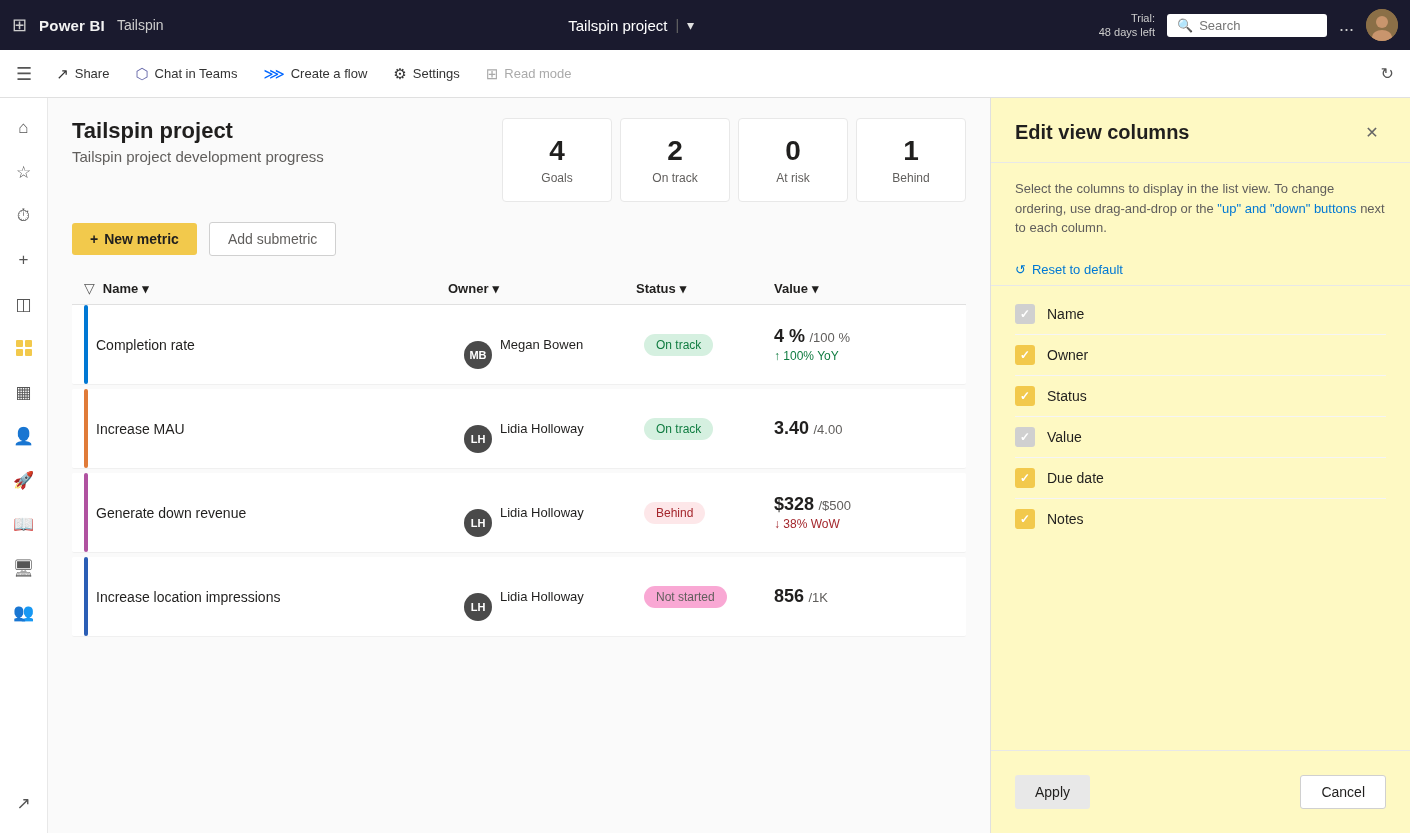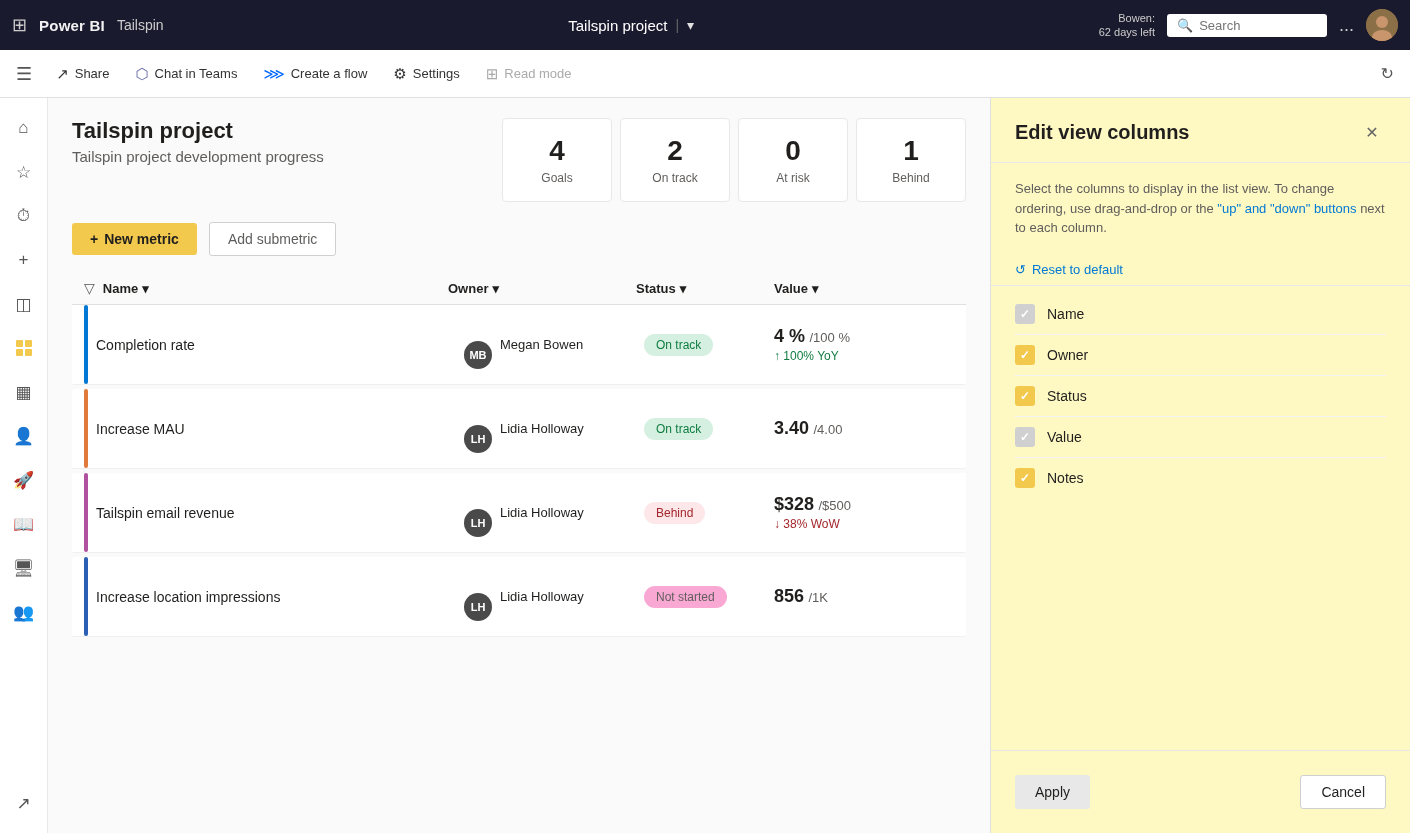--- a/index.html
+++ b/index.html
@@ -398,22 +398,22 @@
   <span class="topbar-grid-icon">⊞</span>
   <span class="topbar-logo">Power BI</span>
   <span class="topbar-workspace">Tailspin</span>
   <div class="topbar-project-center">
     <span class="topbar-project-name">Tailspin project</span>
     <span class="topbar-divider">|</span>
     <span class="topbar-chevron">▾</span>
   </div>
   <div class="topbar-right">
     <div class="topbar-trial">
-      <div>Bowen:</div>
-      <div>62 days left</div>
+      <div>Trial:</div>
+      <div>48 days left</div>
     </div>
     <div class="search-box">
       <span style="color:#888; font-size:13px;">🔍</span>
       <input type="text" placeholder="Search" style="">
     </div>
     <span class="topbar-more">...</span>
     <div class="avatar">
       <svg viewBox="0 0 32 32" xmlns="http://www.w3.org/2000/svg">
         <circle cx="16" cy="16" r="16" fill="#8B6F47"></circle>
         <circle cx="16" cy="13" r="6" fill="#c9956d"></circle>
@@ -568,21 +568,21 @@
         <div class="value-cell">
           <div>
             <span class="value-main">3.40</span>
             <span class="value-total">/4.00</span>
           </div>
         </div>
       </div>
 
       <div class="metric-row">
         <div class="row-indicator" style="background:#b052a0;"></div>
-        <div class="row-name">Tailspin email revenue</div>
+        <div class="row-name">Generate down revenue</div>
         <div class="owner-cell">
           <div class="owner-avatar" style="background:#4a4a4a;">
             <span>LH</span>
           </div>
           <span>Lidia Holloway</span>
         </div>
         <div class="status-cell">
           <span class="status-badge status-behind">Behind</span>
         </div>
         <div class="value-cell">
@@ -647,20 +647,24 @@
         <div class="col-checkbox checked"></div>
         <span class="col-label">Status</span>
       </div>
 
       <div class="column-item">
         <div class="col-checkbox gray-checked"></div>
         <span class="col-label">Value</span>
       </div>
 
 
+      <div class="column-item">
+        <div class="col-checkbox checked"></div>
+        <span class="col-label">Due date</span>
+      </div>
 
       <div class="column-item">
         <div class="col-checkbox checked"></div>
         <span class="col-label">Notes</span>
       </div>
 
     </div>
 
     <div class="panel-footer">
       <button class="btn-apply">Apply</button>

